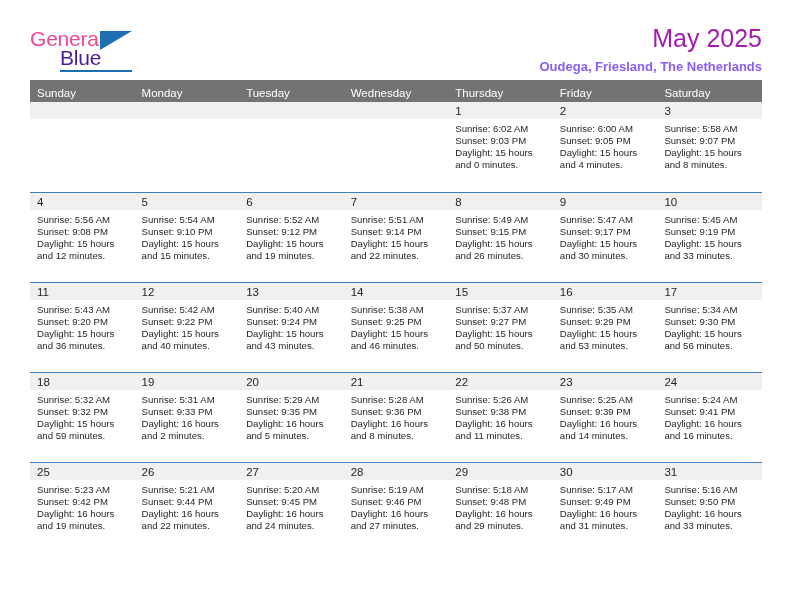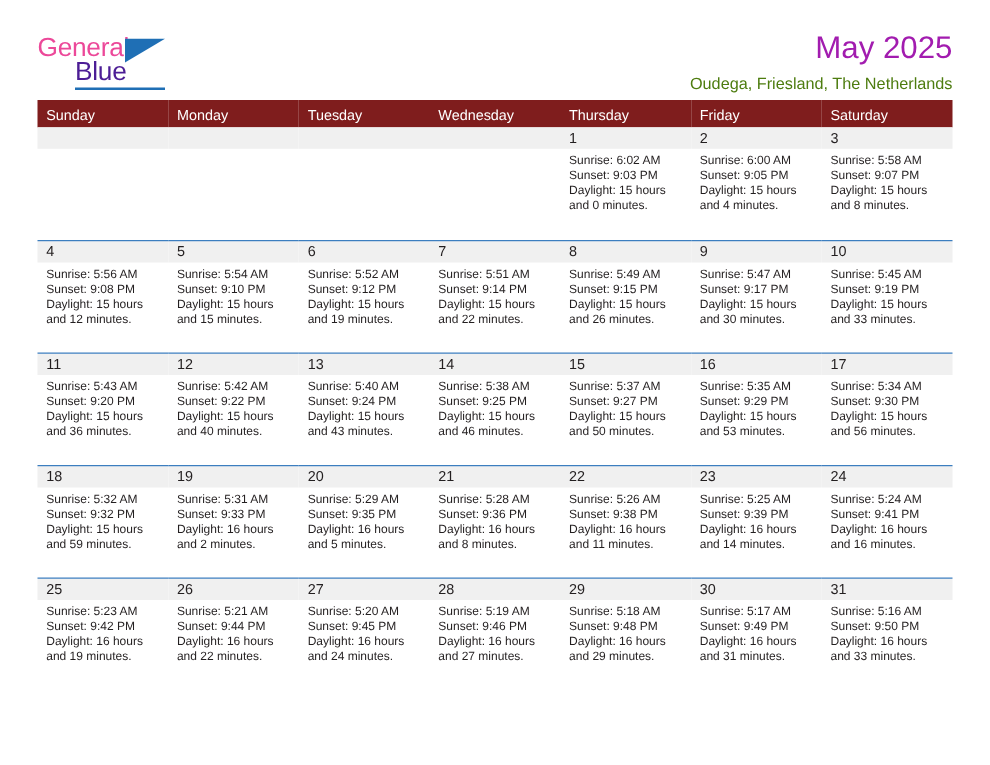--- a/index.html
+++ b/index.html
@@ -69,33 +69,34 @@
     text-align: right;
   }
   .cal-title {
     font-size: 25px;
     color: #a21caf;
     line-height: 32px;
     font-weight: normal;
   }
   .cal-subtitle {
     font-size: 13px;
-    color: #4d7c0f;
+    color: #8b5cf6;
     line-height: 20px;
     padding-top: 3px;
+    font-weight: bold;
   }
 
   
   .calendar {
     width: 732px;
     border-collapse: collapse;
     table-layout: fixed;
   }
   .calendar th {
-    background: #7f1d1d;
+    background: #737373;
     color: #ffffff;
     font-size: 11.5px;
     font-weight: normal;
     text-align: left;
     padding: 5px 0 2px 7px;
     height: 22px;
   }
   .calendar td {
     width: 104.57px;
     height: 90px;

